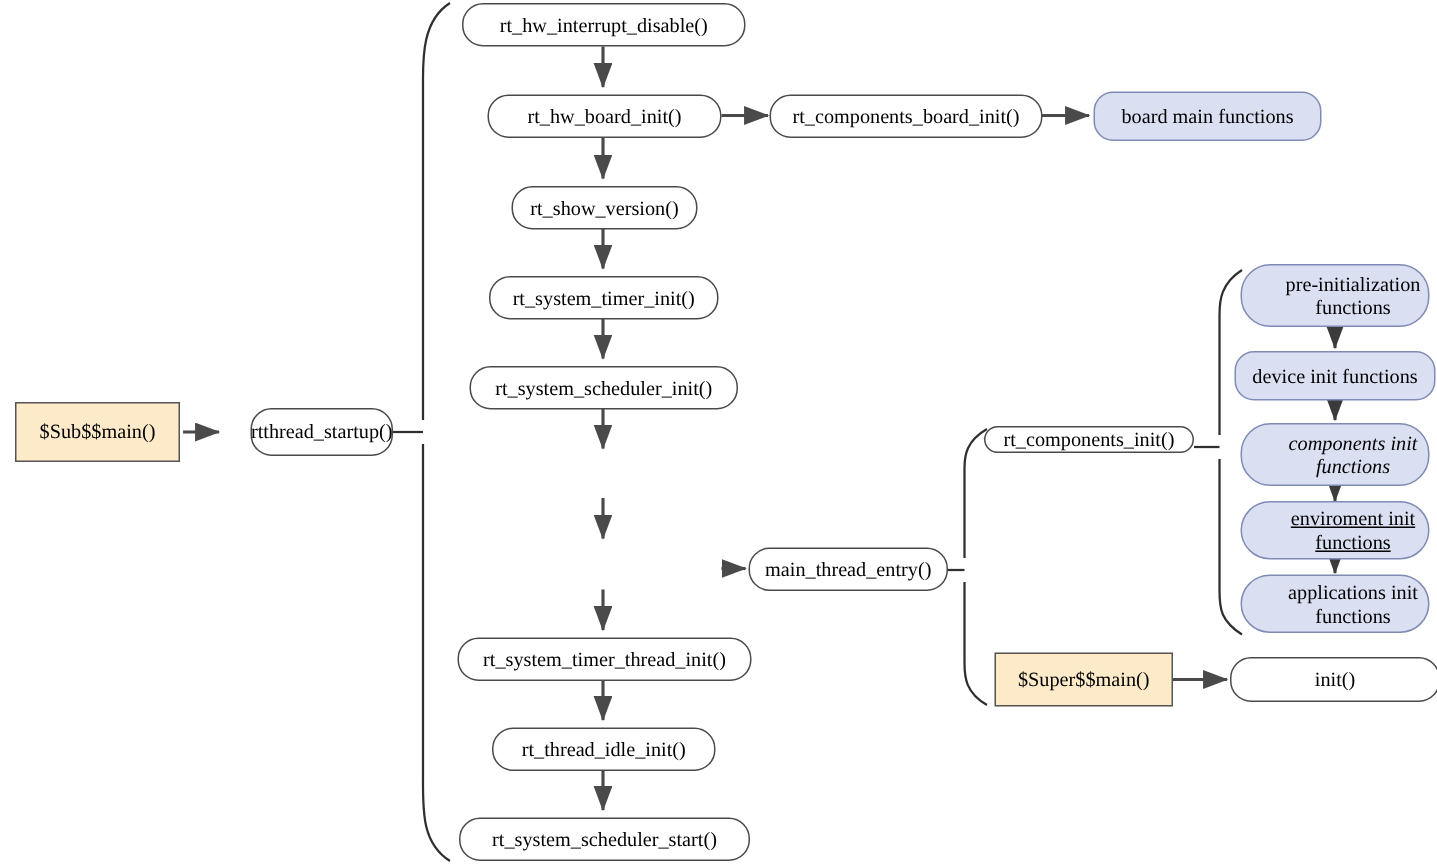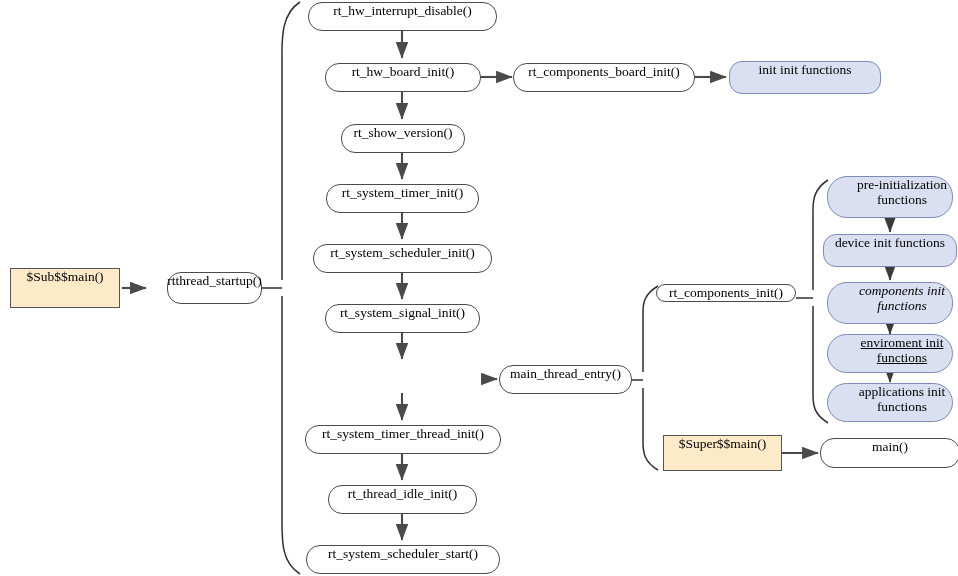--- a/index.html
+++ b/index.html
@@ -12,21 +12,21 @@
     width: 958px;
     height: 576px;
     background: #ffffff;
     font-family: "Liberation Serif", "DejaVu Serif", serif;
     overflow: hidden;
   }
   .node {
     position: absolute;
     box-sizing: border-box;
     display: flex;
-    align-items: flex-start;
+    align-items: center;
     justify-content: center;
     text-align: center;
     border: 1px solid #4a4a4a;
     border-radius: 14px;
     background: #ffffff;
     color: #000000;
     font-size: 13.5px;
     line-height: 1.12;
     white-space: pre-line;
     z-index: 3;
@@ -140,59 +140,56 @@
   </div>
 
   <div class="node" style="left:326px; top:184px; width:153px; height:29px;">
     <span>rt_system_timer_init()</span>
   </div>
 
   <div class="node" style="left:313px; top:244px; width:179px; height:29px;">
     <span>rt_system_scheduler_init()</span>
   </div>
 
-  <div class="node" style="left:325px; top:304px; width:155px; height:29px;">
-    <span>rt_system_signal_init()</span>
-  </div>
 
 
   <div class="node" style="left:305px; top:425px; width:196px; height:29px;">
     <span>rt_system_timer_thread_init()</span>
   </div>
 
   <div class="node" style="left:328px; top:485px; width:149px; height:29px;">
     <span>rt_thread_idle_init()</span>
   </div>
 
   <div class="node" style="left:306px; top:545px; width:194px; height:29px;">
     <span>rt_system_scheduler_start()</span>
   </div>
 
   <div class="node" style="left:513px; top:63px; width:182px; height:29px;">
     <span>rt_components_board_init()</span>
   </div>
 
   <div class="node blue" style="left:729px; top:61px; width:152px; height:33px;">
-    <span>init init functions</span>
+    <span>board main functions</span>
   </div>
 
   <div class="node" style="left:499px; top:365px; width:133px; height:29px;">
     <span>main_thread_entry()</span>
   </div>
 
   <div class="node" style="left:656px; top:284px; width:140px; height:18px;">
     <span>rt_components_init()</span>
   </div>
 
   <div class="node yellow" style="left:663px; top:435px; width:119px; height:36px;">
     <span>$Super$$main()</span>
   </div>
 
   <div class="node" style="left:820px; top:438px; width:140px; height:30px;">
-    <span>main()</span>
+    <span>init()</span>
   </div>
 
   <div class="node blue tall" style="left:827px; top:176px; width:126px; height:42px;">
     <span>pre-initialization
 functions</span>
   </div>
 
   <div class="node blue" style="left:823px; top:234px; width:134px; height:33px;">
     <span>device init functions</span>
   </div>

